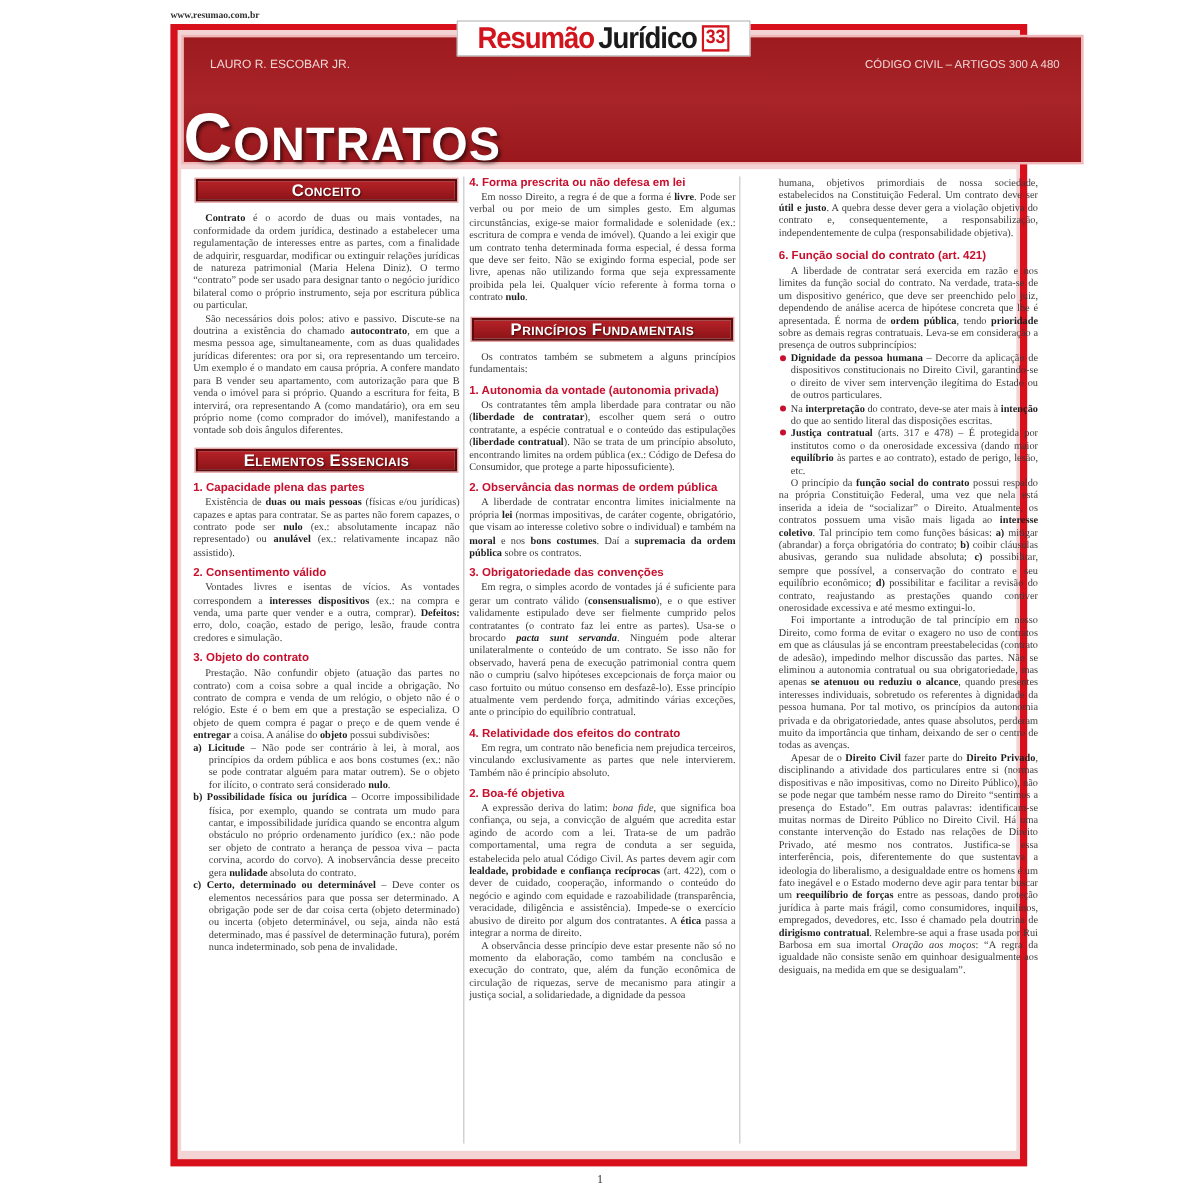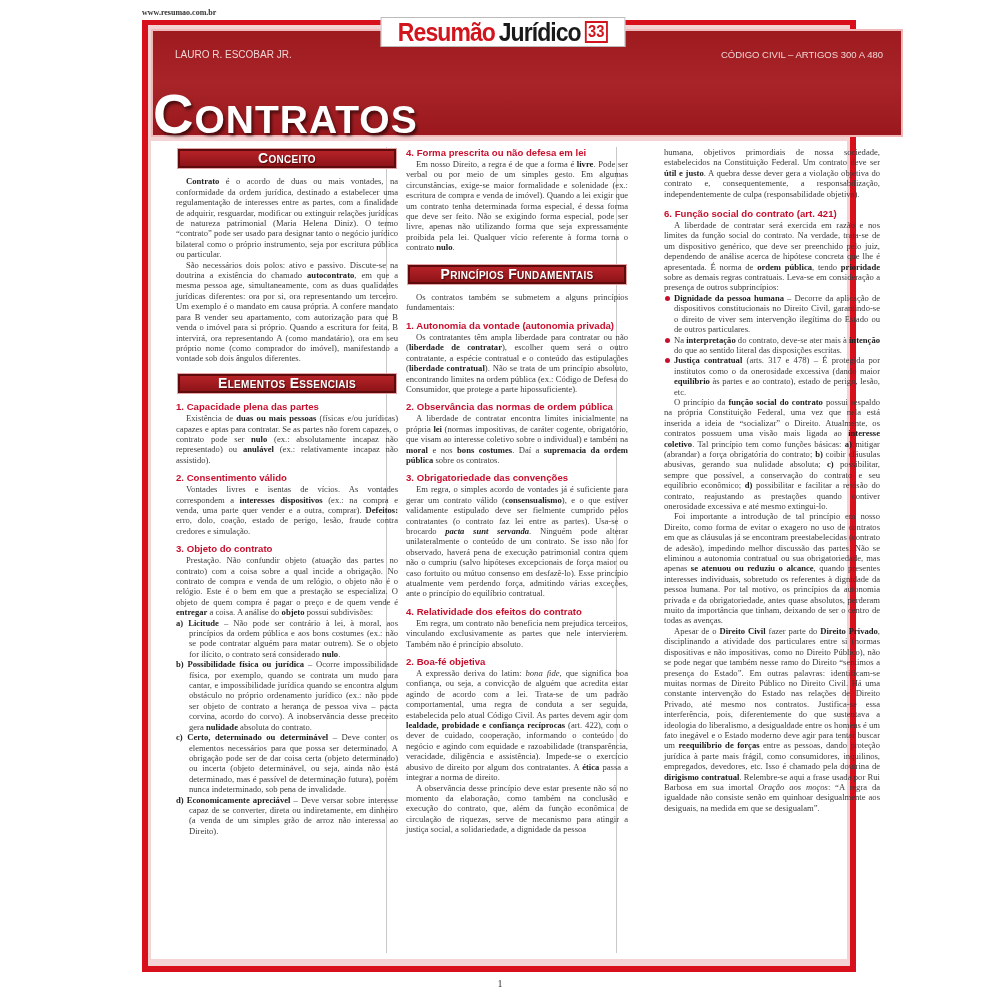--- a/index.html
+++ b/index.html
@@ -18,21 +18,21 @@
   .logo-r { color: #d2141c; }
   .logo-j { color: #1a1a1a; }
   .logo-num { color: #d2141c; font-size: 16px; border: 2px solid #d2141c; padding: 0 2px; line-height: 18px; letter-spacing: 0; }
   .author { position: absolute; left: 22px; top: 18px; color: #f0d5d5; font-family: "Liberation Sans", sans-serif; font-size: 10px; }
   .code-ref { position: absolute; right: 18px; top: 18px; color: #f0d5d5; font-family: "Liberation Sans", sans-serif; font-size: 9.5px; }
   .main-title { position: absolute; left: 0; right: 0; top: 30px; text-align: left; color: #ffffff;
                 font-family: "Liberation Sans", sans-serif; font-weight: bold; font-size: 56px; letter-spacing: 1px;
                 text-shadow: 2px 3px 3px rgba(0,0,0,0.55); font-variant: small-caps; margin-top: 20px; }
 
   .content { position: absolute; left: 9px; top: 121px; width: 696px; height: 818px; background: #ffffff; }
-  .col { position: absolute; top: 6px; width: 222px; font-size: 8.6px; line-height: 10.4px; text-align: justify; color: #3a3a3a; margin-left: 15px; }
+  .col { position: absolute; top: 6px; width: 222px; font-size: 8.6px; line-height: 10.4px; text-align: justify; color: #3a3a3a; }
   .col1 { left: 10px; }
   .col2 { left: 240px; }
   .col3 { left: 498px; width: 216px; }
   .sep { position: absolute; top: 6px; width: 1px; height: 806px; background: #c8c8c8; }
   .sep1 { left: 235px; } .sep2 { left: 465px; }
 
   .section-banner { background: linear-gradient(#b52227, #8e1418); border: 2px solid #5e0b0e; outline: 1px solid #e6a3a3;
                     color: #ffffff; text-align: center; font-family: "Liberation Sans", sans-serif; font-weight: bold;
                     font-size: 14px; font-variant: small-caps; padding: 2px 0 3px; margin: 2px 2px 8px; letter-spacing: 0.3px;
                     text-shadow: 1px 1px 1px rgba(0,0,0,0.5); }
@@ -77,21 +77,20 @@
       <p><span>Existência de </span><b>duas ou mais pessoas</b><span> (físicas e/ou jurídicas) capazes e aptas para contratar. Se as partes não forem capazes, o contrato pode ser </span><b>nulo</b><span> (ex.: absolutamente incapaz não representado) ou </span><b>anulável</b><span> (ex.: relativamente incapaz não assistido).</span></p>
 
       <div class="subhead">2. Consentimento válido</div>
       <p><span>Vontades livres e isentas de vícios. As vontades correspondem a </span><b>interesses dispositivos</b><span> (ex.: na compra e venda, uma parte quer vender e a outra, comprar). </span><b>Defeitos:</b><span> erro, dolo, coação, estado de perigo, lesão, fraude contra credores e simulação.</span></p>
 
       <div class="subhead">3. Objeto do contrato</div>
       <p><span>Prestação. Não confundir objeto (atuação das partes no contrato) com a coisa sobre a qual incide a obrigação. No contrato de compra e venda de um relógio, o objeto não é o relógio. Este é o bem em que a prestação se especializa. O objeto de quem compra é pagar o preço e de quem vende é </span><b>entregar</b><span> a coisa. A análise do </span><b>objeto</b><span> possui subdivisões:</span></p>
       <div class="item"><b>a) Licitude</b><span> – Não pode ser contrário à lei, à moral, aos princípios da ordem pública e aos bons costumes (ex.: não se pode contratar alguém para matar outrem). Se o objeto for ilícito, o contrato será considerado </span><b>nulo</b><span>.</span></div>
       <div class="item"><b>b) Possibilidade física ou jurídica</b><span> – Ocorre impossibilidade física, por exemplo, quando se contrata um mudo para cantar, e impossibilidade jurídica quando se encontra algum obstáculo no próprio ordenamento jurídico (ex.: não pode ser objeto de contrato a herança de pessoa viva – pacta corvina, acordo do corvo). A inobservância desse preceito gera </span><b>nulidade</b><span> absoluta do contrato.</span></div>
       <div class="item"><b>c) Certo, determinado ou determinável</b><span> – Deve conter os elementos necessários para que possa ser determinado. A obrigação pode ser de dar coisa certa (objeto determinado) ou incerta (objeto determinável, ou seja, ainda não está determinado, mas é passível de determinação futura), porém nunca indeterminado, sob pena de invalidade.</span></div>
-      <div class="item"><b>d) Economicamente apreciável</b><span> – Deve versar sobre interesse capaz de se converter, direta ou indiretamente, em dinheiro (a venda de um simples grão de arroz não interessa ao Direito).</span></div>
     </div>
 
     <div class="col col2">
       <div class="subhead" style="margin-top:0">4. Forma prescrita ou não defesa em lei</div>
       <p><span>Em nosso Direito, a regra é de que a forma é </span><b>livre</b><span>. Pode ser verbal ou por meio de um simples gesto. Em algumas circunstâncias, exige-se maior formalidade e solenidade (ex.: escritura de compra e venda de imóvel). Quando a lei exigir que um contrato tenha determinada forma especial, é dessa forma que deve ser feito. Não se exigindo forma especial, pode ser livre, apenas não utilizando forma que seja expressamente proibida pela lei. Qualquer vício referente à forma torna o contrato </span><b>nulo</b><span>.</span></p>
 
       <div class="section-banner" style="margin-top:12px">Princípios Fundamentais</div>
       <p>Os contratos também se submetem a alguns princípios fundamentais:</p>
 
       <div class="subhead">1. Autonomia da vontade (autonomia privada)</div>

